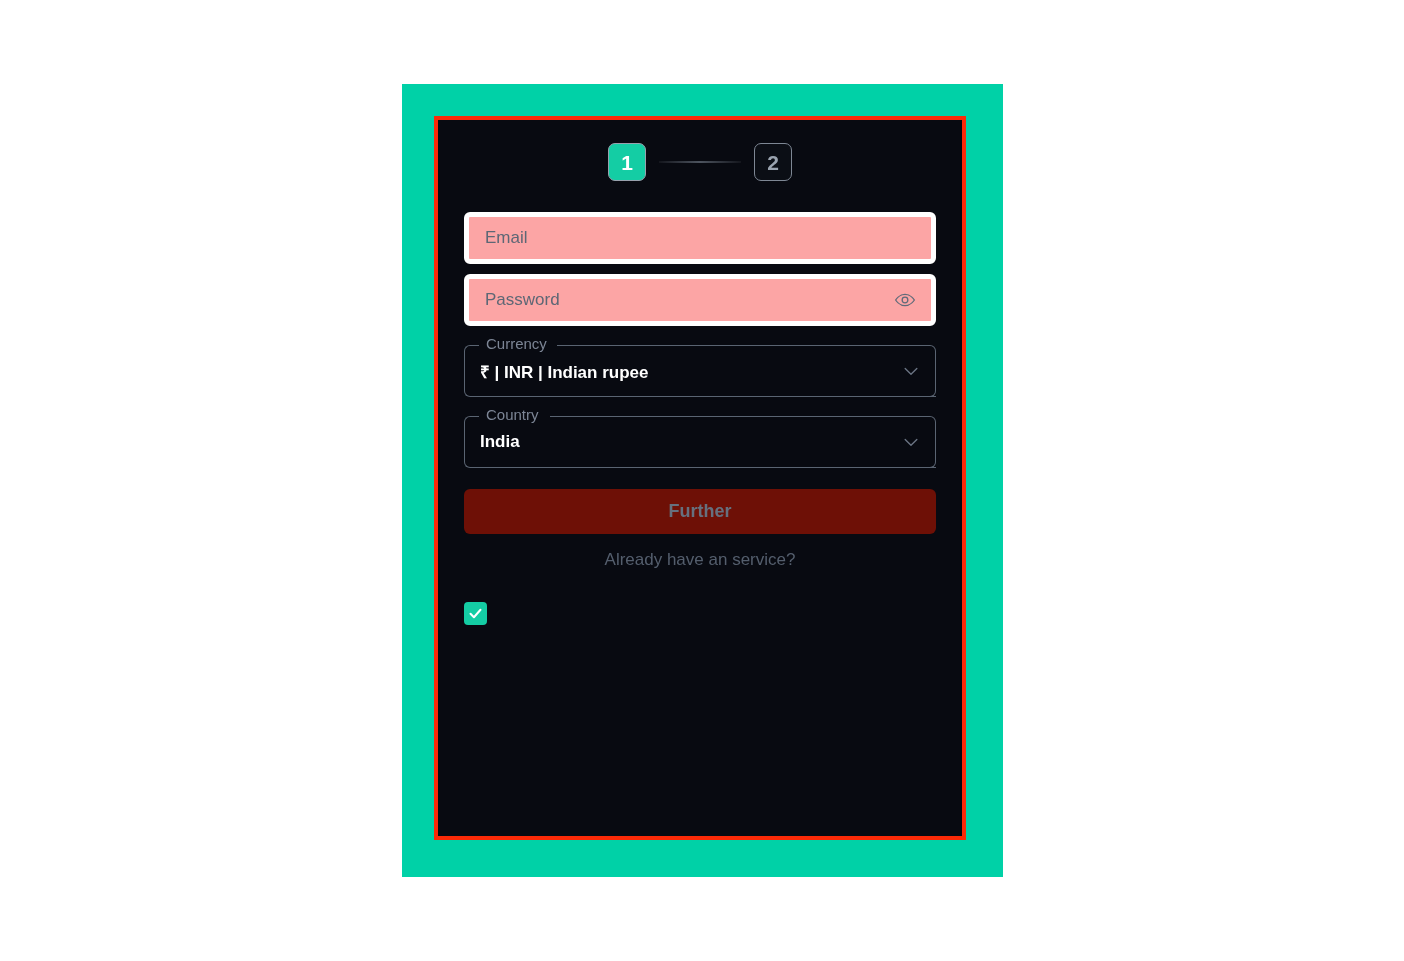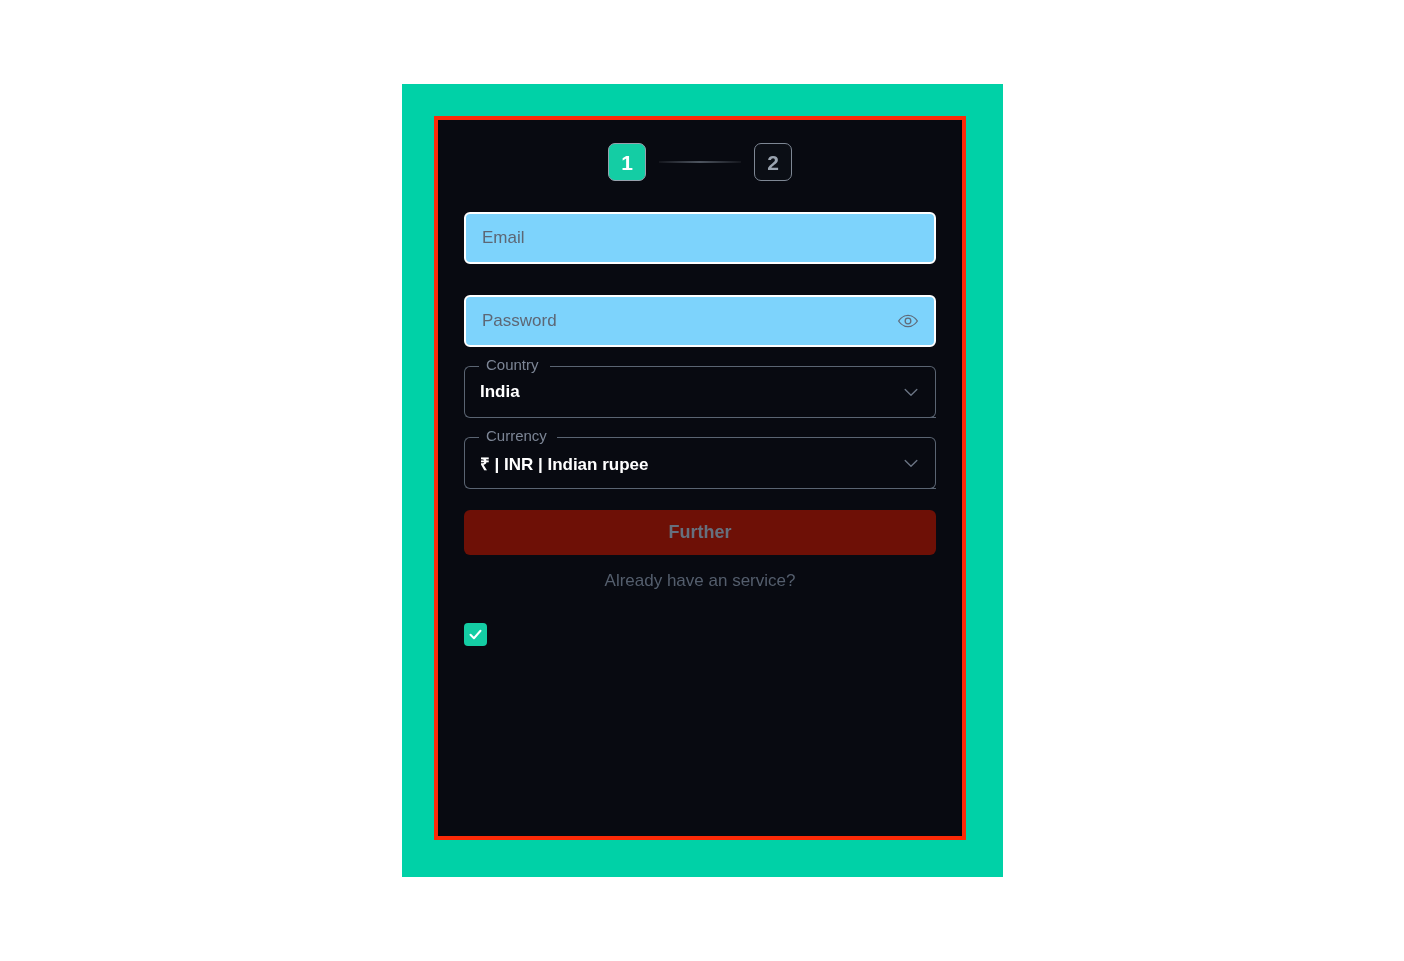--- a/index.html
+++ b/index.html
@@ -96,29 +96,29 @@
     height: 2px;
     margin: 0 13px;
     background: linear-gradient(to right, #14161d, #4d545f, #14161d);
   }
 
   
   .field {
     position: relative;
     box-sizing: border-box;
     height: 52px;
-    border: 2px solid #ffffff;
+    border: 5px solid #ffffff;
     border-radius: 6px;
-    background: #7dd3fc;
+    background: #fca5a5;
     display: flex;
     align-items: center;
     padding: 0 16px;
   }
   #email-field { margin-top: 31px; }
-  #password-field { margin-top: 31px; }
+  #password-field { margin-top: 10px; }
 
   .placeholder {
     font-size: 17px;
     color: #5d6775;
   }
 
   #toggle-password {
     position: absolute;
     right: 14px;
     top: 50%;
@@ -295,43 +295,43 @@
       <div class="field" id="password-field">
         <span class="placeholder">Password</span>
         <span id="toggle-password">
           <svg width="22" height="22" viewBox="0 0 24 24" fill="none" stroke="#5f6a79" stroke-width="1.4">
             <path d="M1.8 12S5.6 5.8 12 5.8 22.2 12 22.2 12 18.4 18.2 12 18.2 1.8 12 1.8 12Z"></path>
             <circle cx="12" cy="12" r="3.1"></circle>
           </svg>
         </span>
       </div>
 
+      <div class="select-field" id="currency-select">
+        <span class="notch-outline">
+          <span class="n-left"></span>
+          <span class="n-right"></span>
+          <span class="n-bottom"></span>
+        </span>
+        <span class="select-label">Currency</span>
+        <span class="select-value">₹ | INR | Indian rupee</span>
+        <span class="chevron">
+          <svg width="20" height="20" viewBox="0 0 24 24" fill="none" stroke="#6b7584" stroke-width="1.6" stroke-linecap="round" stroke-linejoin="round">
+            <polyline points="5,9 12,16 19,9"></polyline>
+          </svg>
+        </span>
+      </div>
+
       <div class="select-field" id="country-select">
         <span class="notch-outline">
           <span class="n-left"></span>
           <span class="n-right"></span>
           <span class="n-bottom"></span>
         </span>
         <span class="select-label">Country</span>
         <span class="select-value">India</span>
-        <span class="chevron">
-          <svg width="20" height="20" viewBox="0 0 24 24" fill="none" stroke="#6b7584" stroke-width="1.6" stroke-linecap="round" stroke-linejoin="round">
-            <polyline points="5,9 12,16 19,9"></polyline>
-          </svg>
-        </span>
-      </div>
-
-      <div class="select-field" id="currency-select">
-        <span class="notch-outline">
-          <span class="n-left"></span>
-          <span class="n-right"></span>
-          <span class="n-bottom"></span>
-        </span>
-        <span class="select-label">Currency</span>
-        <span class="select-value">₹ | INR | Indian rupee</span>
         <span class="chevron">
           <svg width="20" height="20" viewBox="0 0 24 24" fill="none" stroke="#6b7584" stroke-width="1.6" stroke-linecap="round" stroke-linejoin="round">
             <polyline points="5,9 12,16 19,9"></polyline>
           </svg>
         </span>
       </div>
 
       <button id="further-button">Further</button>
 
       <div id="already-text">Already have an service?</div>

